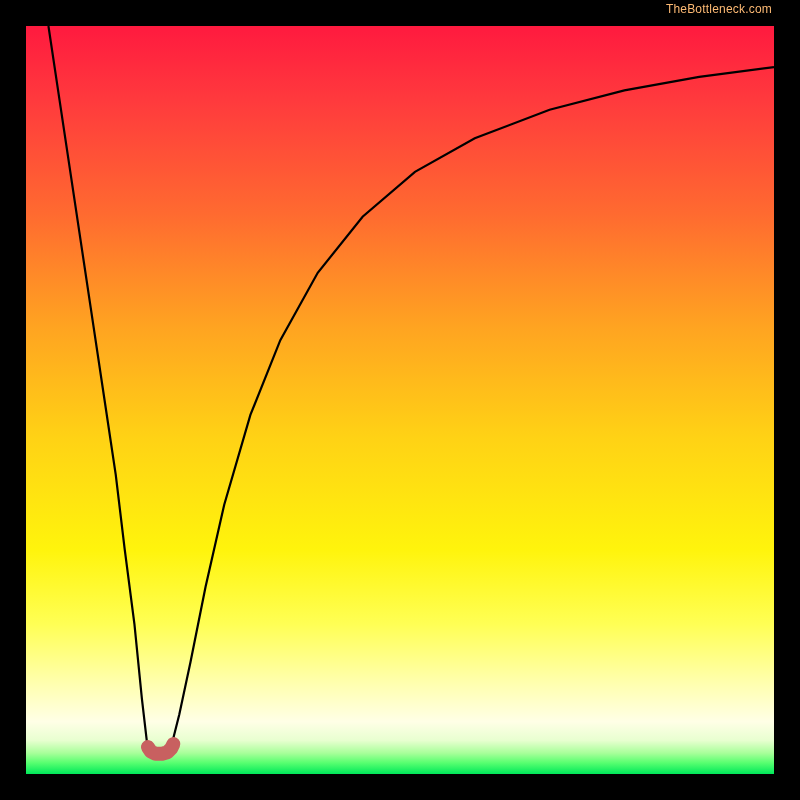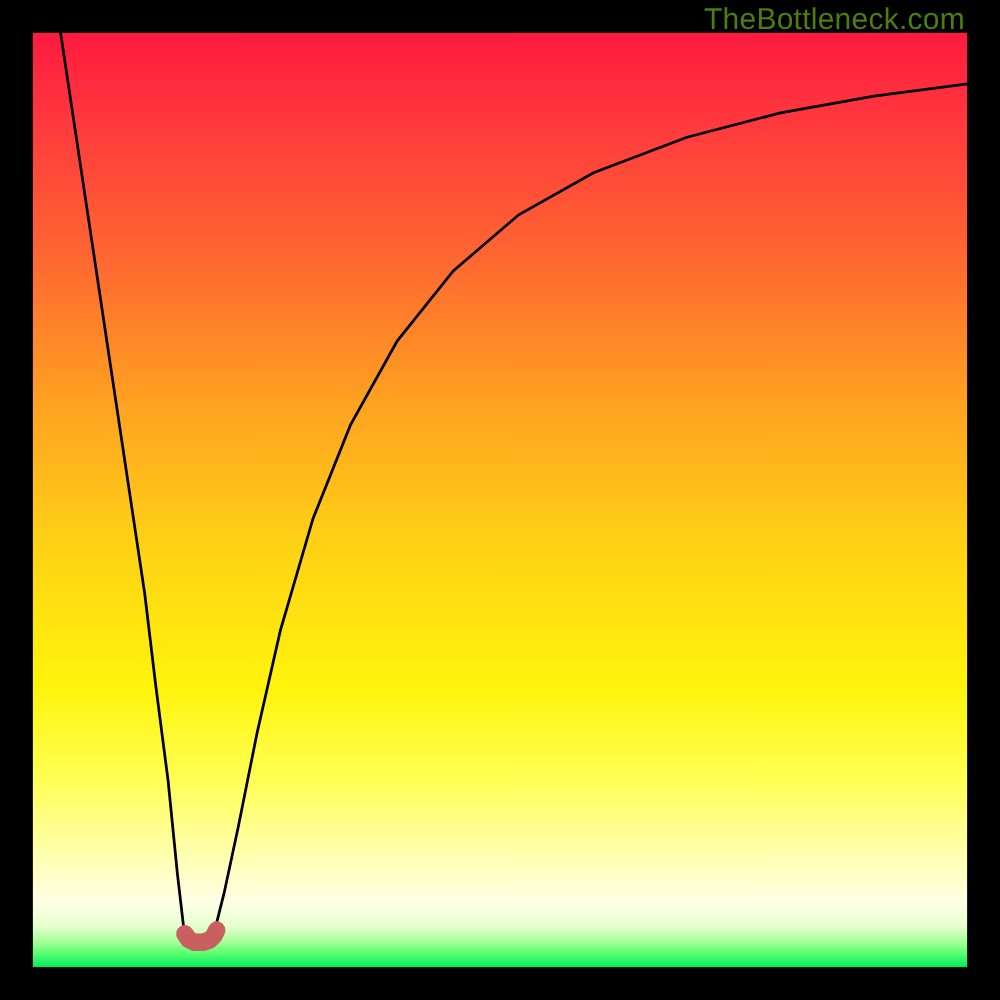--- a/index.html
+++ b/index.html
@@ -16,22 +16,22 @@
     left: 26px;
     width: 748px;
     height: 748px;
     overflow: hidden;
   }
   .watermark {
     position: absolute;
     top: 2px;
     right: 28px;
     font-family: Arial, Helvetica, sans-serif;
-    font-size: 24px;
-    color: #4d7c0f;
+    font-size: 12px;
+    color: #fdba74;
     font-weight: 500;
     letter-spacing: 0.2px;
   }
   svg { display: block; }
 </style>
 </head>
 <body>
 
 <div class="frame">
   <div class="watermark">TheBottleneck.com</div>

